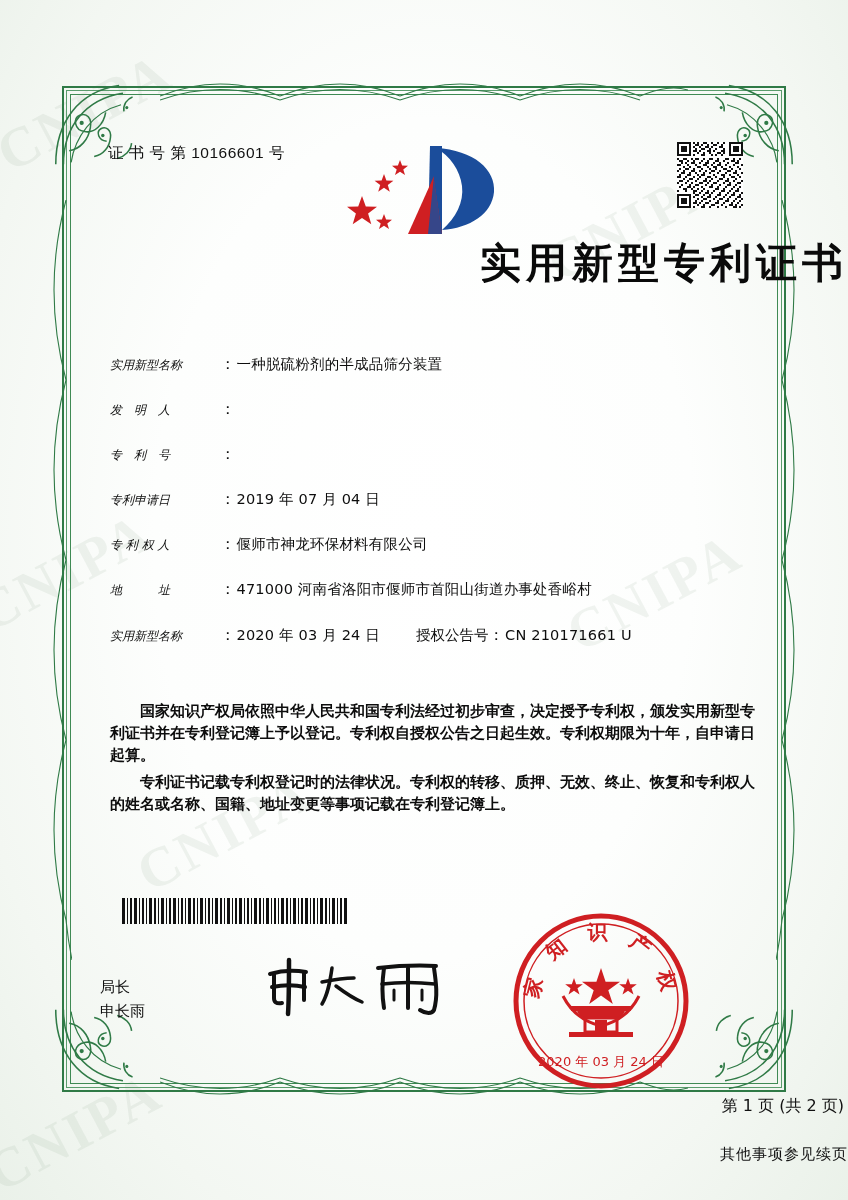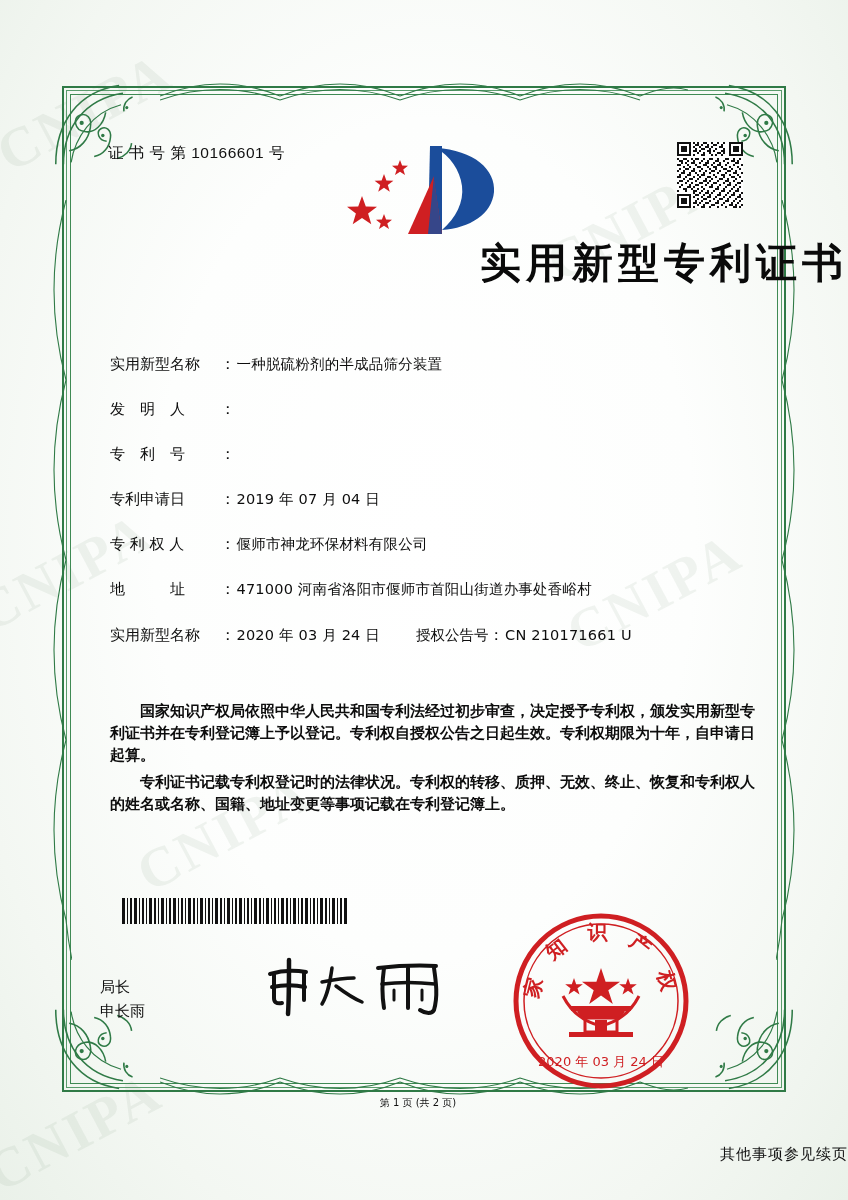--- a/index.html
+++ b/index.html
@@ -134,23 +134,24 @@
   .field-row {
     display: flex;
     align-items: baseline;
     margin-bottom: 26.5px;
     line-height: 1.2;
   }
   .field-label {
     width: 110px;
     flex: 0 0 110px;
     font-family: "DejaVu Sans", "Liberation Sans", sans-serif;
-    font-size: 15px;
+    font-size: 12px;
     letter-spacing: 0px;
     color: #0d0d0d;
+    font-style: italic;
   }
   .field-colon {
     flex: 0 0 auto;
     margin: 0 1px 0 0;
   }
   .field-value {
     flex: 1;
     font-family: "DejaVu Sans", "Liberation Sans", sans-serif;
     font-size: 14.5px;
     letter-spacing: 0.2px;
@@ -215,24 +216,24 @@
     left: 508px;
     top: 908px;
     width: 186px;
     height: 186px;
   }
 
   
   .page-number {
     position: absolute;
     left: 0;
-    right: 12px;
+    right: 4px;
     top: 1096px;
-    text-align: center;
-    font-size: 10px;
+    text-align: right;
+    font-size: 16px;
     font-family: "DejaVu Sans", "Liberation Sans", sans-serif;
     color: #111;
   }
   .footer-note {
     position: absolute;
     left: 0;
     right: 0;
     top: 1145px;
     text-align: right;
     font-size: 15px;

